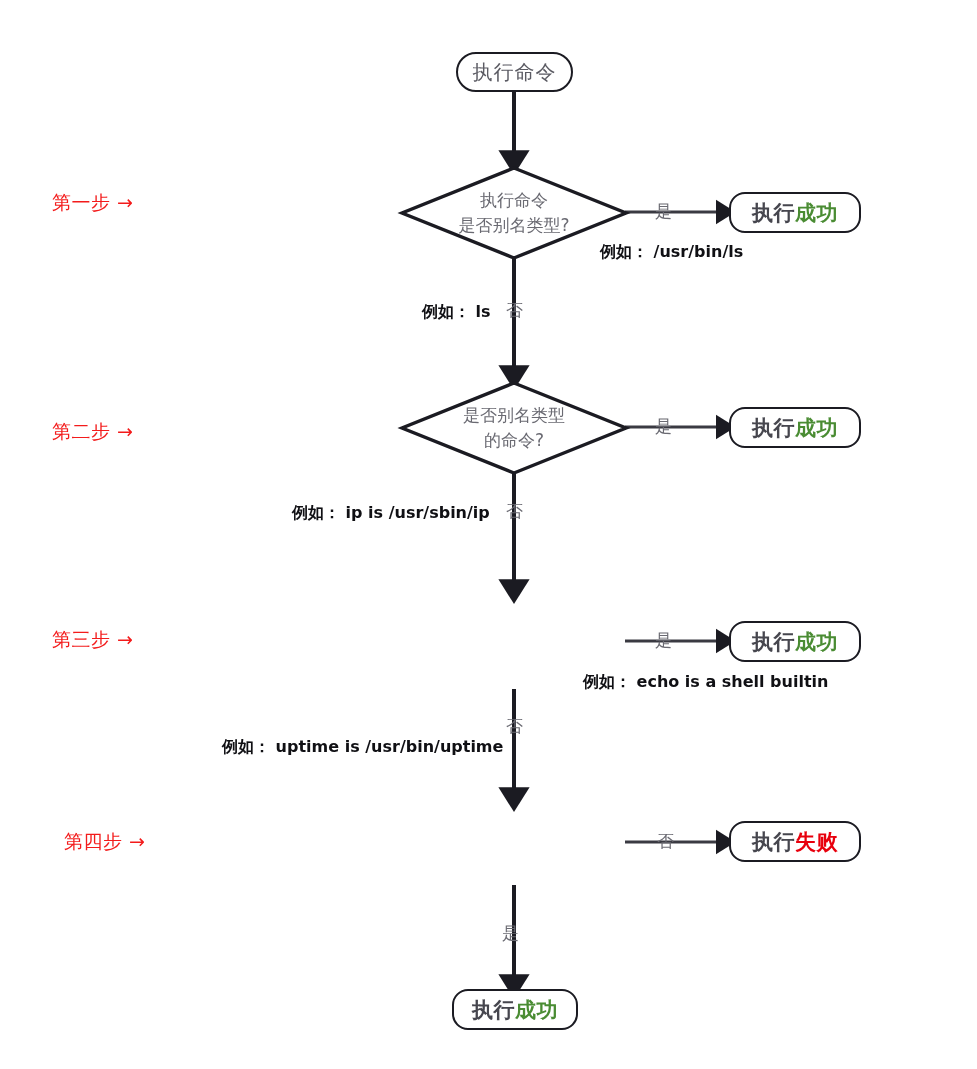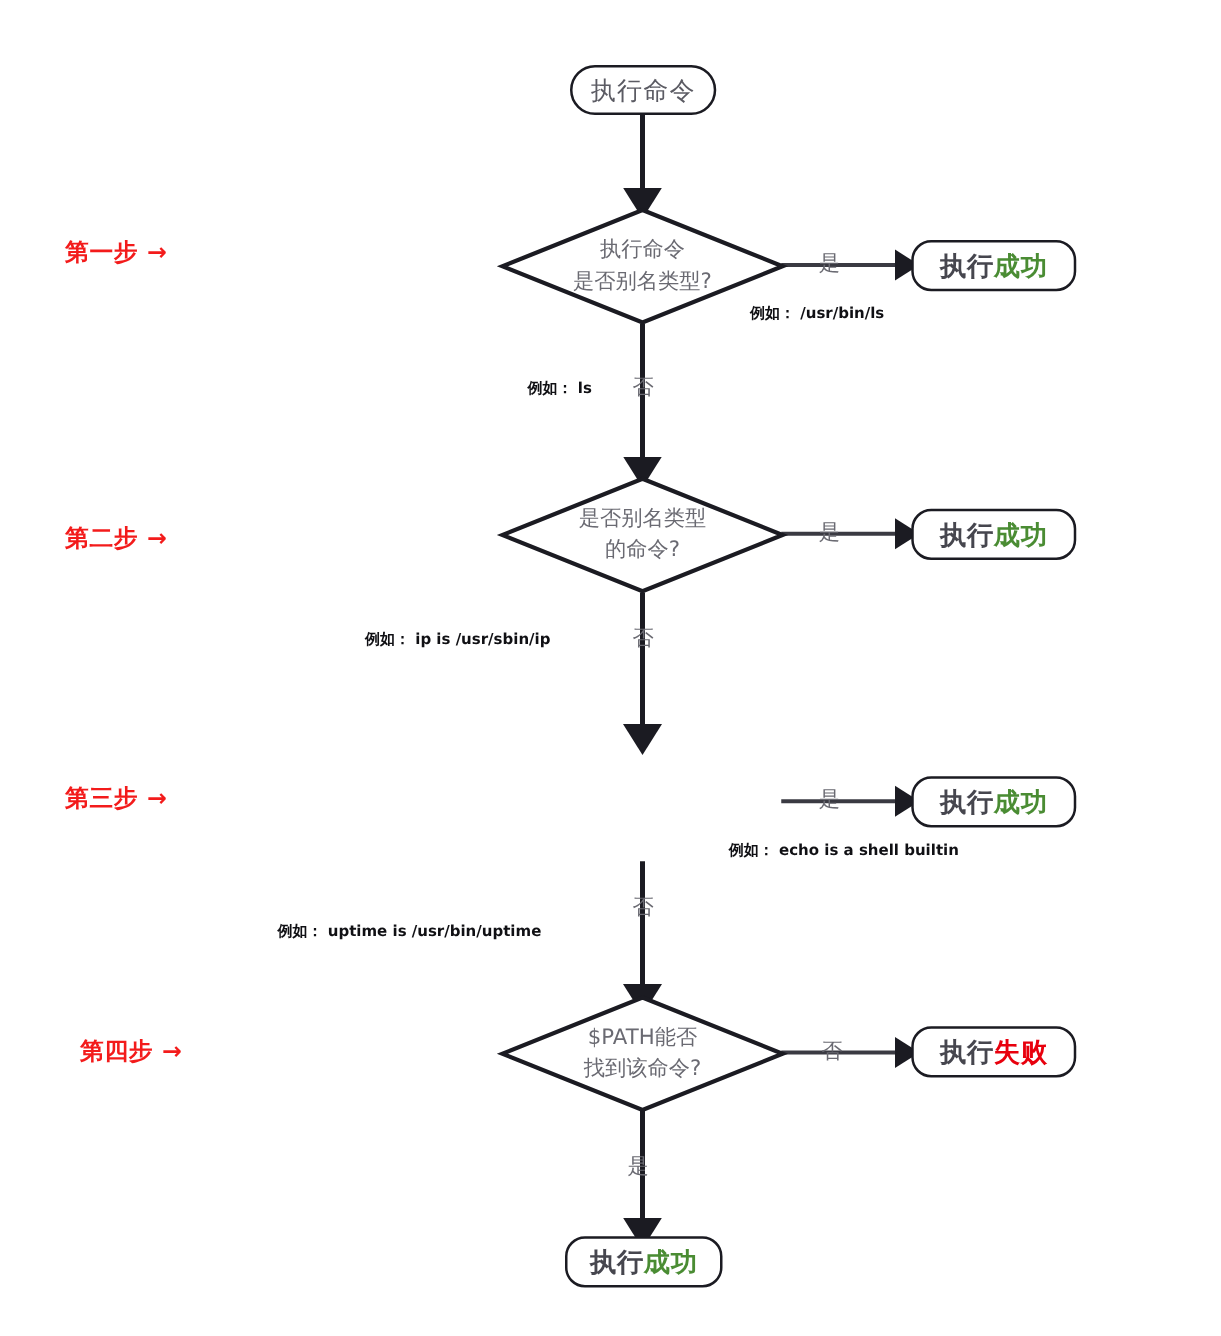--- a/index.html
+++ b/index.html
@@ -15,21 +15,21 @@
     width: 977px;
     height: 1069px;
     background: #ffffff;
     overflow: hidden;
   }
 
   
   .step-label {
     position: absolute;
     color: #f31b1b;
-    font-weight: bold;
+    font-weight: normal;
     font-size: 19px;
     letter-spacing: 0.5px;
     white-space: nowrap;
     line-height: 1;
   }
 
   
   .terminal {
     position: absolute;
     box-sizing: border-box;
@@ -106,21 +106,21 @@
   .edge-label {
     position: absolute;
     font-size: 17px;
     color: #6a6a72;
     background: transparent;
     white-space: nowrap;
     line-height: 1;
   }
   .example-label {
     position: absolute;
-    font-size: 12px;
+    font-size: 16px;
     font-weight: bold;
     color: #101014;
     white-space: nowrap;
     line-height: 1;
   }
   .example-label .ex-cn {
     font-family: "DejaVu Sans", "Liberation Sans", sans-serif;
   }
   .example-label .ex-mono {
     font-family: "DejaVu Sans", "Liberation Sans", sans-serif;
@@ -222,29 +222,20 @@
   <div class="example-label" style="left:222px; top:739px;">
     <span class="ex-cn">例如：</span>
     <span class="ex-mono">uptime is /usr/bin/uptime</span>
   </div>
 
   <div class="terminal" style="left:729px; top:621px; width:132px; height:41px;">
     <span class="t-main">执行</span>
     <span class="t-accent-ok">成功</span>
   </div>
 
-  <div class="diamond-wrap" style="left:400px; top:796px; width:228px; height:94px;">
-    <svg width="228" height="94" viewBox="0 0 228 94">
-      <polygon points="114,2 226,47 114,92 2,47" fill="#ffffff" stroke="#1b1b22" stroke-width="3.4" stroke-linejoin="miter"></polygon>
-    </svg>
-    <div class="diamond-text">
-      <span>$PATH能否</span>
-      <span>找到该命令?</span>
-    </div>
-  </div>
   <div class="edge-label" style="left:657px; top:833px;">否</div>
   <div class="edge-label" style="left:502px; top:925px;">是</div>
 
   <div class="terminal" style="left:729px; top:821px; width:132px; height:41px;">
     <span class="t-main">执行</span>
     <span class="t-accent-fail">失败</span>
   </div>
 
   <div class="terminal" style="left:452px; top:989px; width:126px; height:41px;">
     <span class="t-main">执行</span>

